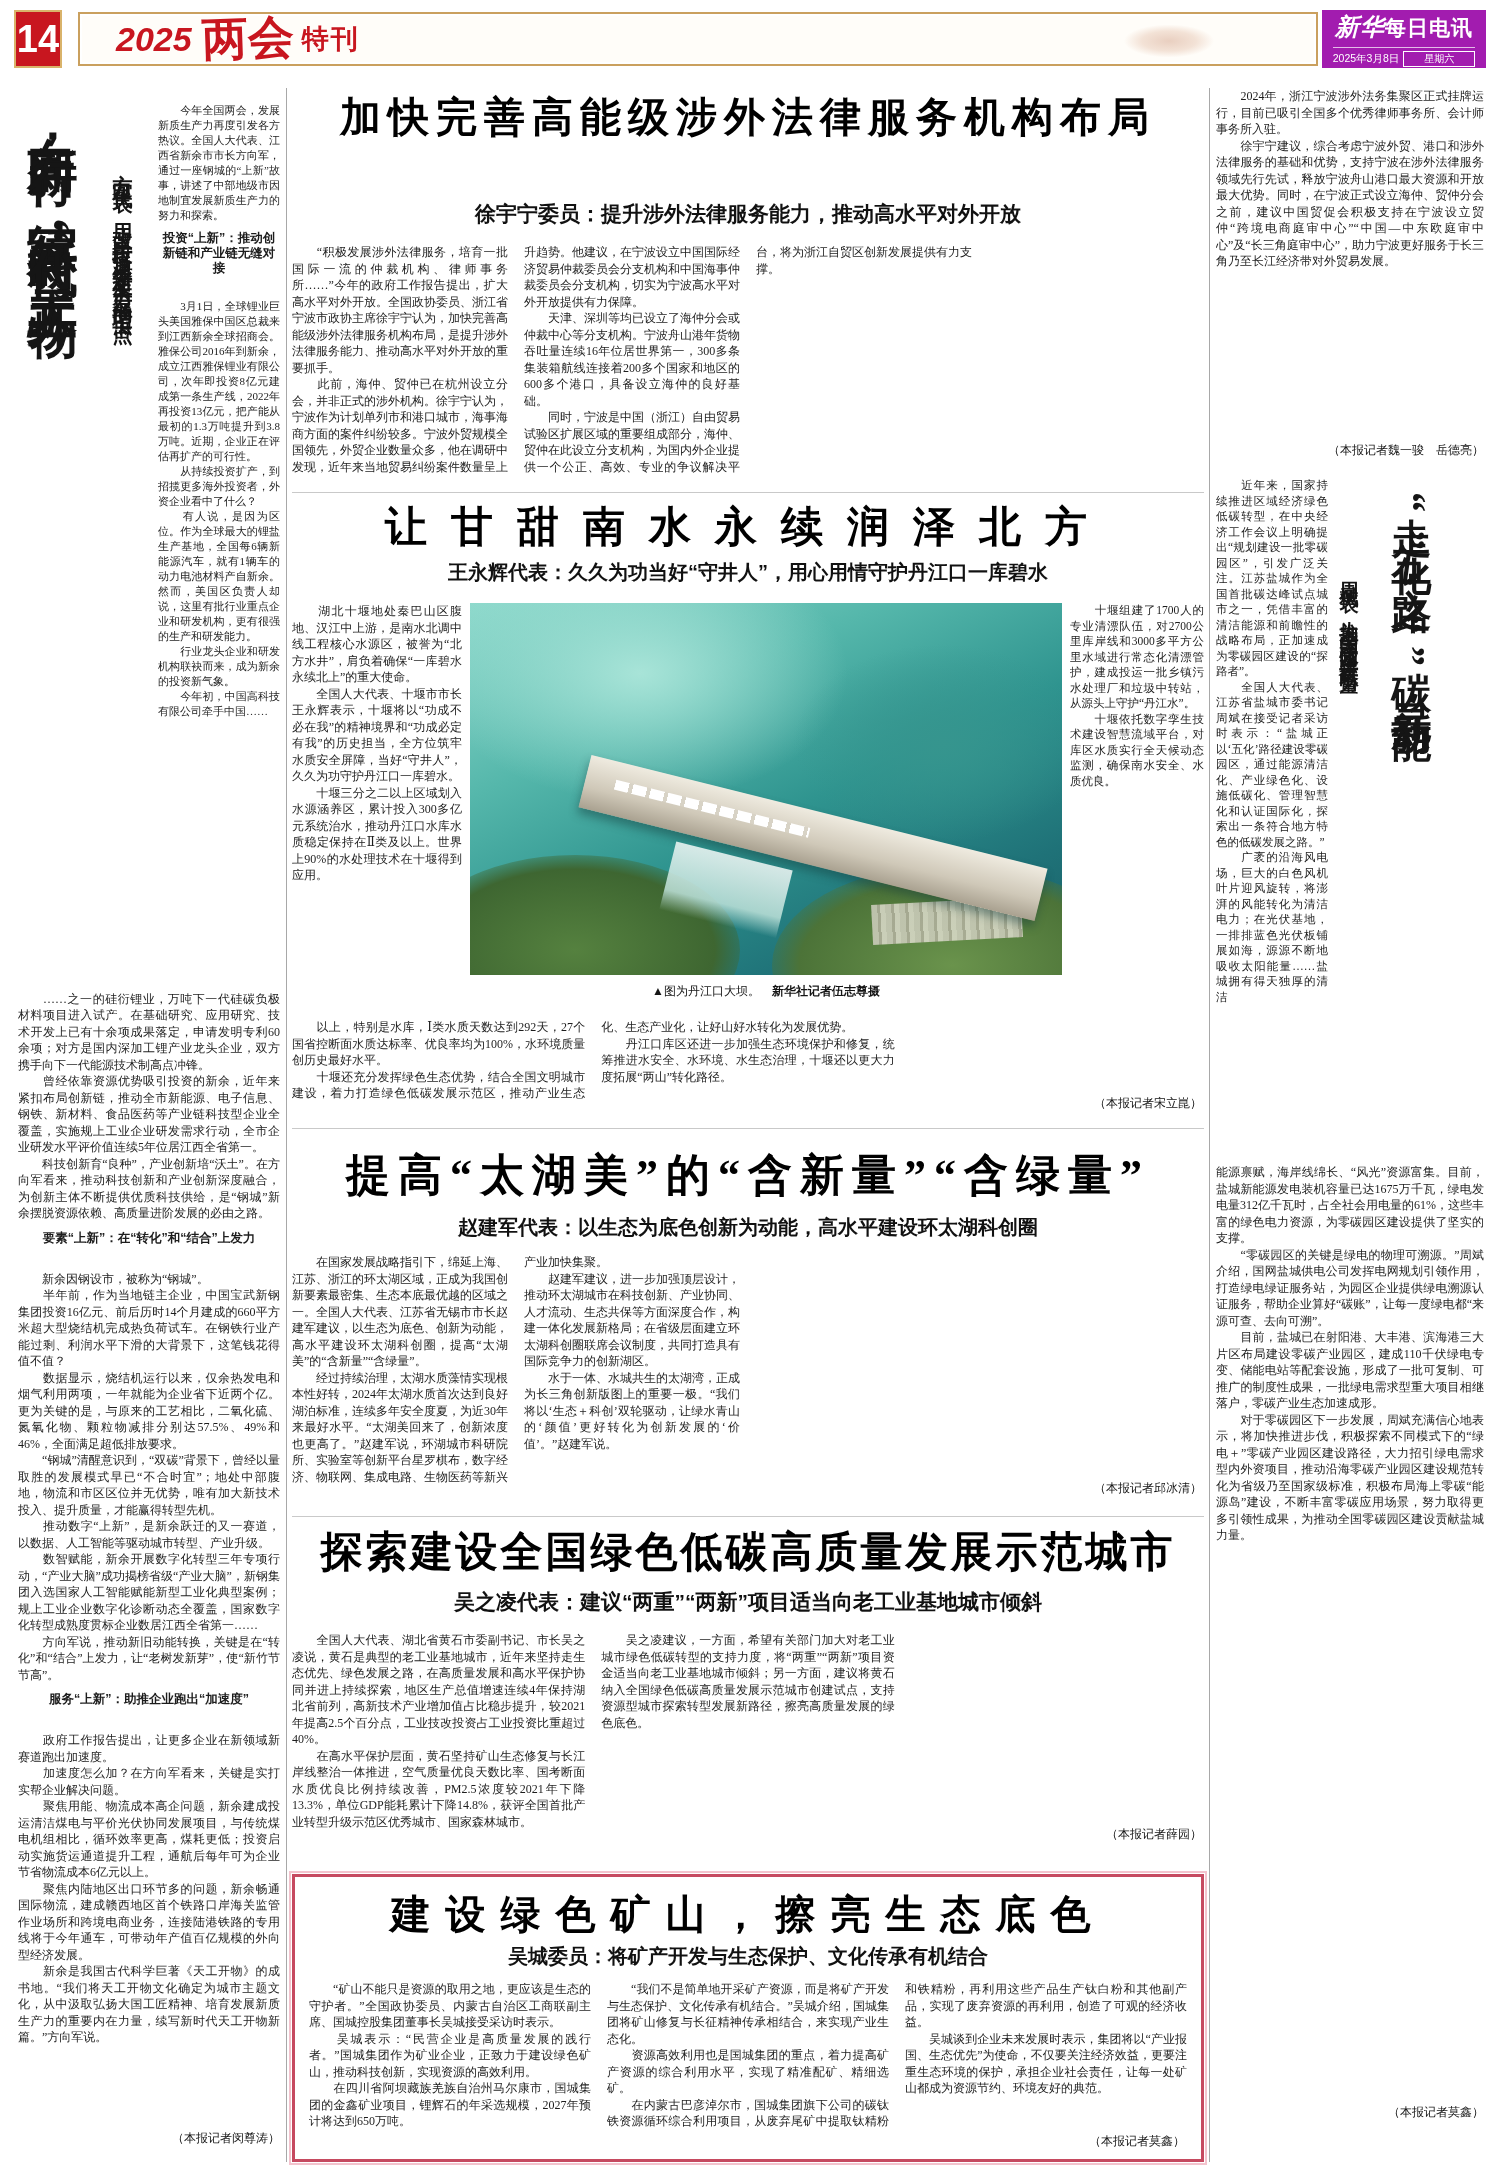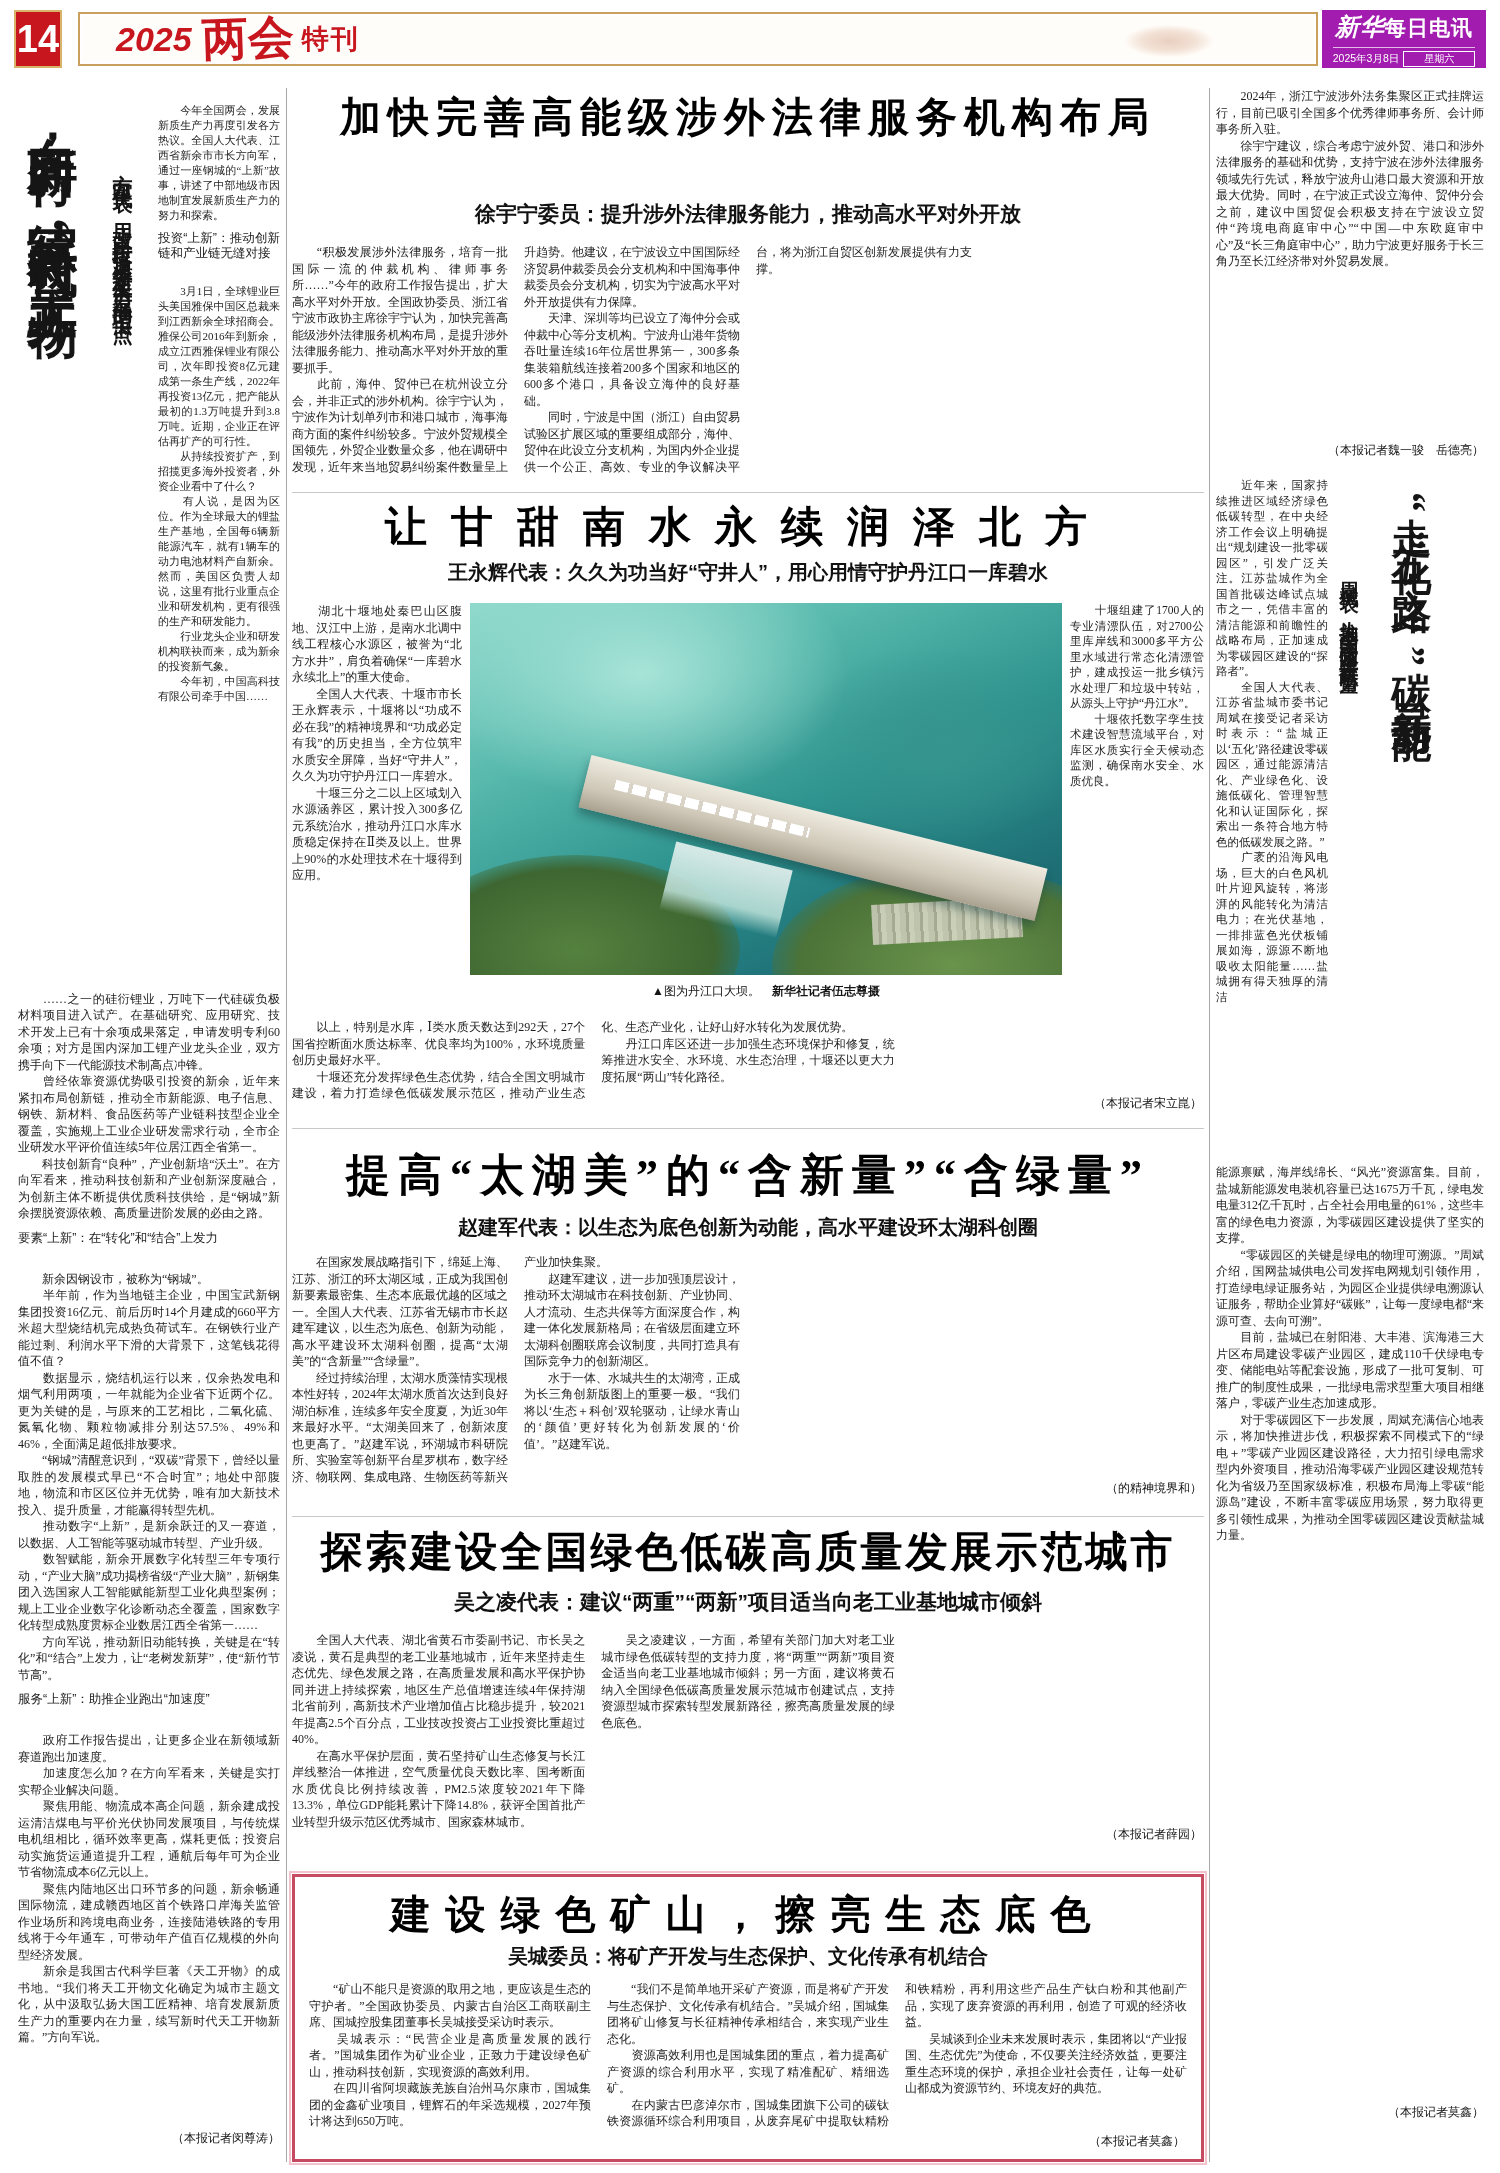--- a/index.html
+++ b/index.html
@@ -39,21 +39,21 @@
 
   
   .bodytext { font-size:12px; line-height:16.5px; text-align:justify;
               white-space:pre-line; overflow:hidden; color:#1d1d1d; }
   .cols-3 { column-count:3; column-gap:16px; column-fill:auto; }
   .cols-4 { column-count:4; column-gap:16px; column-fill:auto; }
   .headline { font-weight:900; text-align:center; color:#000; white-space:nowrap; overflow:hidden; }
   .subhead  { font-weight:700; text-align:center; color:#111;
               font-family:"Liberation Sans","DejaVu Sans",sans-serif; white-space:nowrap; }
   .byline { font-size:12px; text-align:right; background:#fff; padding-left:6px; }
-  .sechead { font-weight:400; font-family:"Liberation Sans",sans-serif; 
+  .sechead { font-weight:700; font-family:"Liberation Sans",sans-serif; text-align:center;
              font-size:12.5px; margin:8px 0; white-space:normal; }
   .vline { width:1px; background:#a8a8a8; }
   .hline { height:1px; background:#c9c9c9; }
 
   
   .la { left:18px; top:88px; width:262px; height:2074px; }
   .la-headline { position:absolute; left:2px; top:10px; height:872px; writing-mode:vertical-rl;
                  font-size:50px; font-weight:900; letter-spacing:7px; }
   .la-subv { position:absolute; left:92px; top:70px; height:800px; writing-mode:vertical-rl;
              font-size:20px; font-weight:700; letter-spacing:5px;
@@ -230,21 +230,21 @@
   <div class="byline wa-byline">（本报记者宋立崑）</div>
 </div>
 
 <div class="abs tai">
   <div class="headline tai-headline">提高“太湖美”的“含新量”“含绿量”</div>
   <div class="subhead tai-subhead">赵建军代表：以生态为底色创新为动能，高水平建设环太湖科创圈</div>
   <div class="bodytext cols-4 tai-body">　　在国家发展战略指引下，绵延上海、江苏、浙江的环太湖区域，正成为我国创新要素最密集、生态本底最优越的区域之一。全国人大代表、江苏省无锡市市长赵建军建议，以生态为底色、创新为动能，高水平建设环太湖科创圈，提高“太湖美”的“含新量”“含绿量”。
 　　经过持续治理，太湖水质藻情实现根本性好转，2024年太湖水质首次达到良好湖泊标准，连续多年安全度夏，为近30年来最好水平。“太湖美回来了，创新浓度也更高了。”赵建军说，环湖城市科研院所、实验室等创新平台星罗棋布，数字经济、物联网、集成电路、生物医药等新兴产业加快集聚。
 　　赵建军建议，进一步加强顶层设计，推动环太湖城市在科技创新、产业协同、人才流动、生态共保等方面深度合作，构建一体化发展新格局；在省级层面建立环太湖科创圈联席会议制度，共同打造具有国际竞争力的创新湖区。
 　　水于一体、水城共生的太湖湾，正成为长三角创新版图上的重要一极。“我们将以‘生态＋科创’双轮驱动，让绿水青山的‘颜值’更好转化为创新发展的‘价值’。”赵建军说。</div>
-  <div class="byline tai-byline">（的精神境界和）</div>
+  <div class="byline tai-byline">（本报记者邱冰清）</div>
 </div>
 
 <div class="abs demo">
   <div class="headline demo-headline">探索建设全国绿色低碳高质量发展示范城市</div>
   <div class="subhead demo-subhead">吴之凌代表：建议“两重”“两新”项目适当向老工业基地城市倾斜</div>
   <div class="bodytext cols-3 demo-body">　　全国人大代表、湖北省黄石市委副书记、市长吴之凌说，黄石是典型的老工业基地城市，近年来坚持走生态优先、绿色发展之路，在高质量发展和高水平保护协同并进上持续探索，地区生产总值增速连续4年保持湖北省前列，高新技术产业增加值占比稳步提升，较2021年提高2.5个百分点，工业技改投资占工业投资比重超过40%。
 　　在高水平保护层面，黄石坚持矿山生态修复与长江岸线整治一体推进，空气质量优良天数比率、国考断面水质优良比例持续改善，PM2.5浓度较2021年下降13.3%，单位GDP能耗累计下降14.8%，获评全国首批产业转型升级示范区优秀城市、国家森林城市。
 　　吴之凌建议，一方面，希望有关部门加大对老工业城市绿色低碳转型的支持力度，将“两重”“两新”项目资金适当向老工业基地城市倾斜；另一方面，建议将黄石纳入全国绿色低碳高质量发展示范城市创建试点，支持资源型城市探索转型发展新路径，擦亮高质量发展的绿色底色。</div>
   <div class="byline demo-byline">（本报记者薛园）</div>
 </div>

